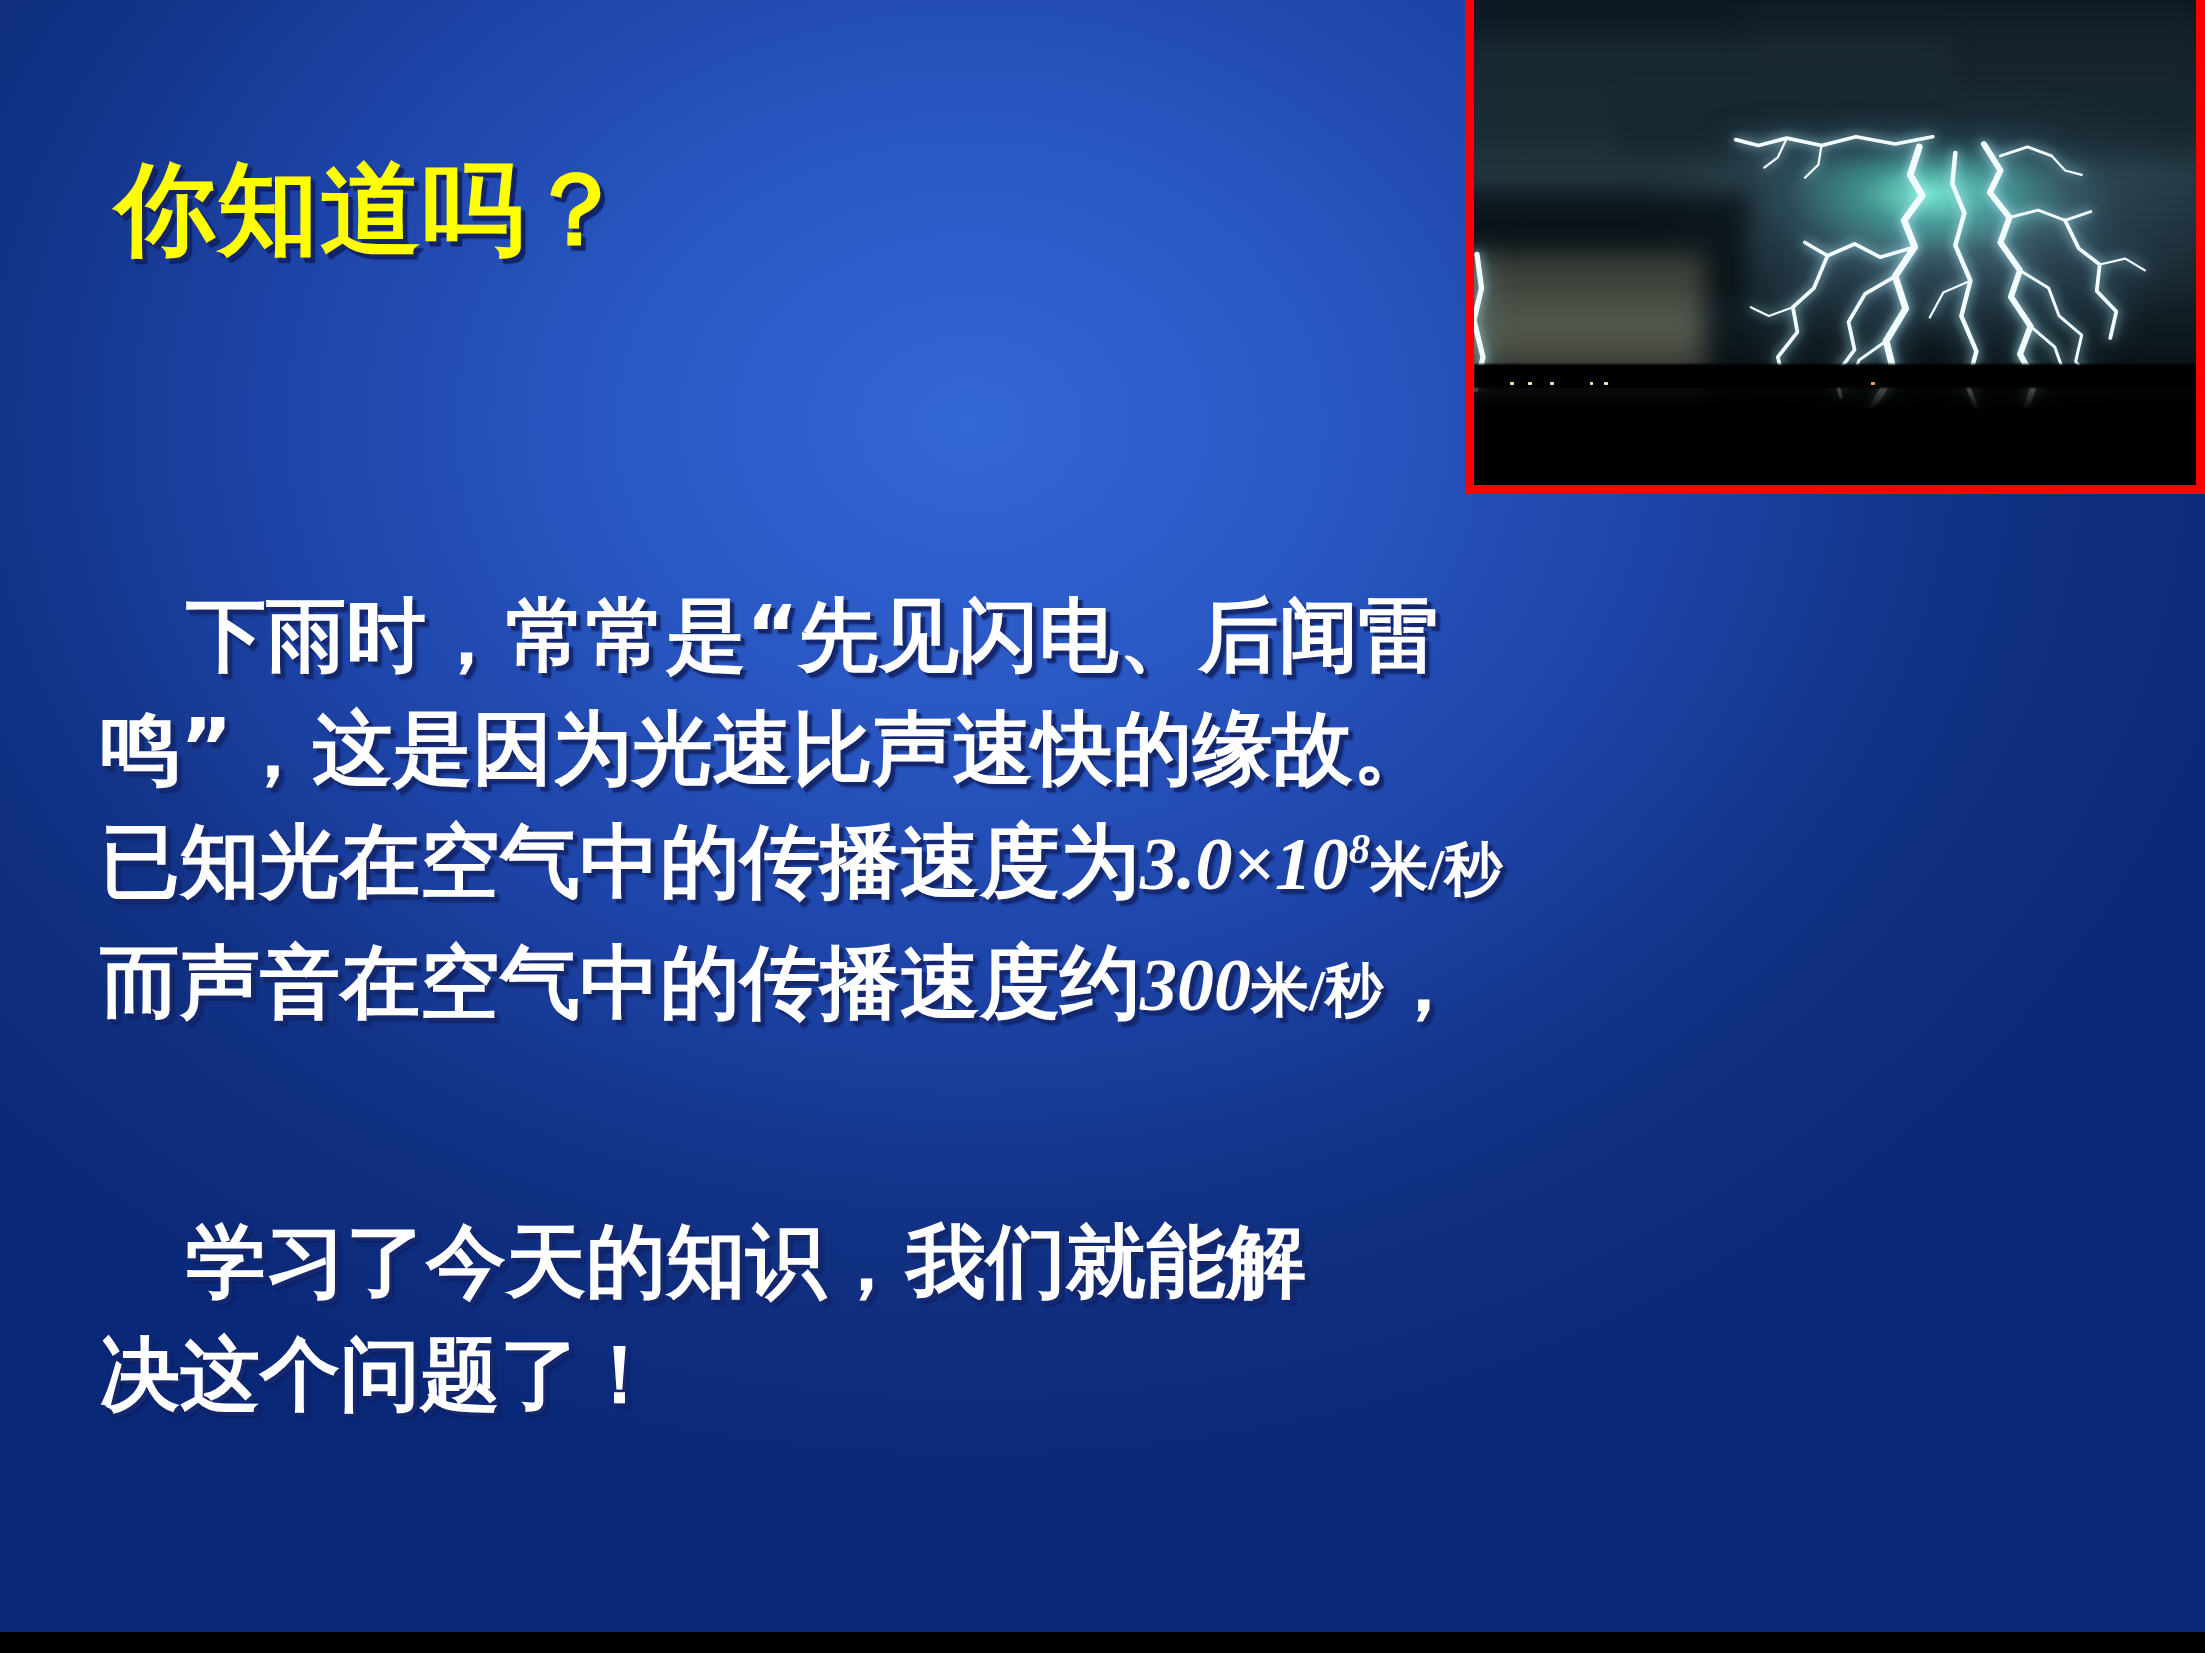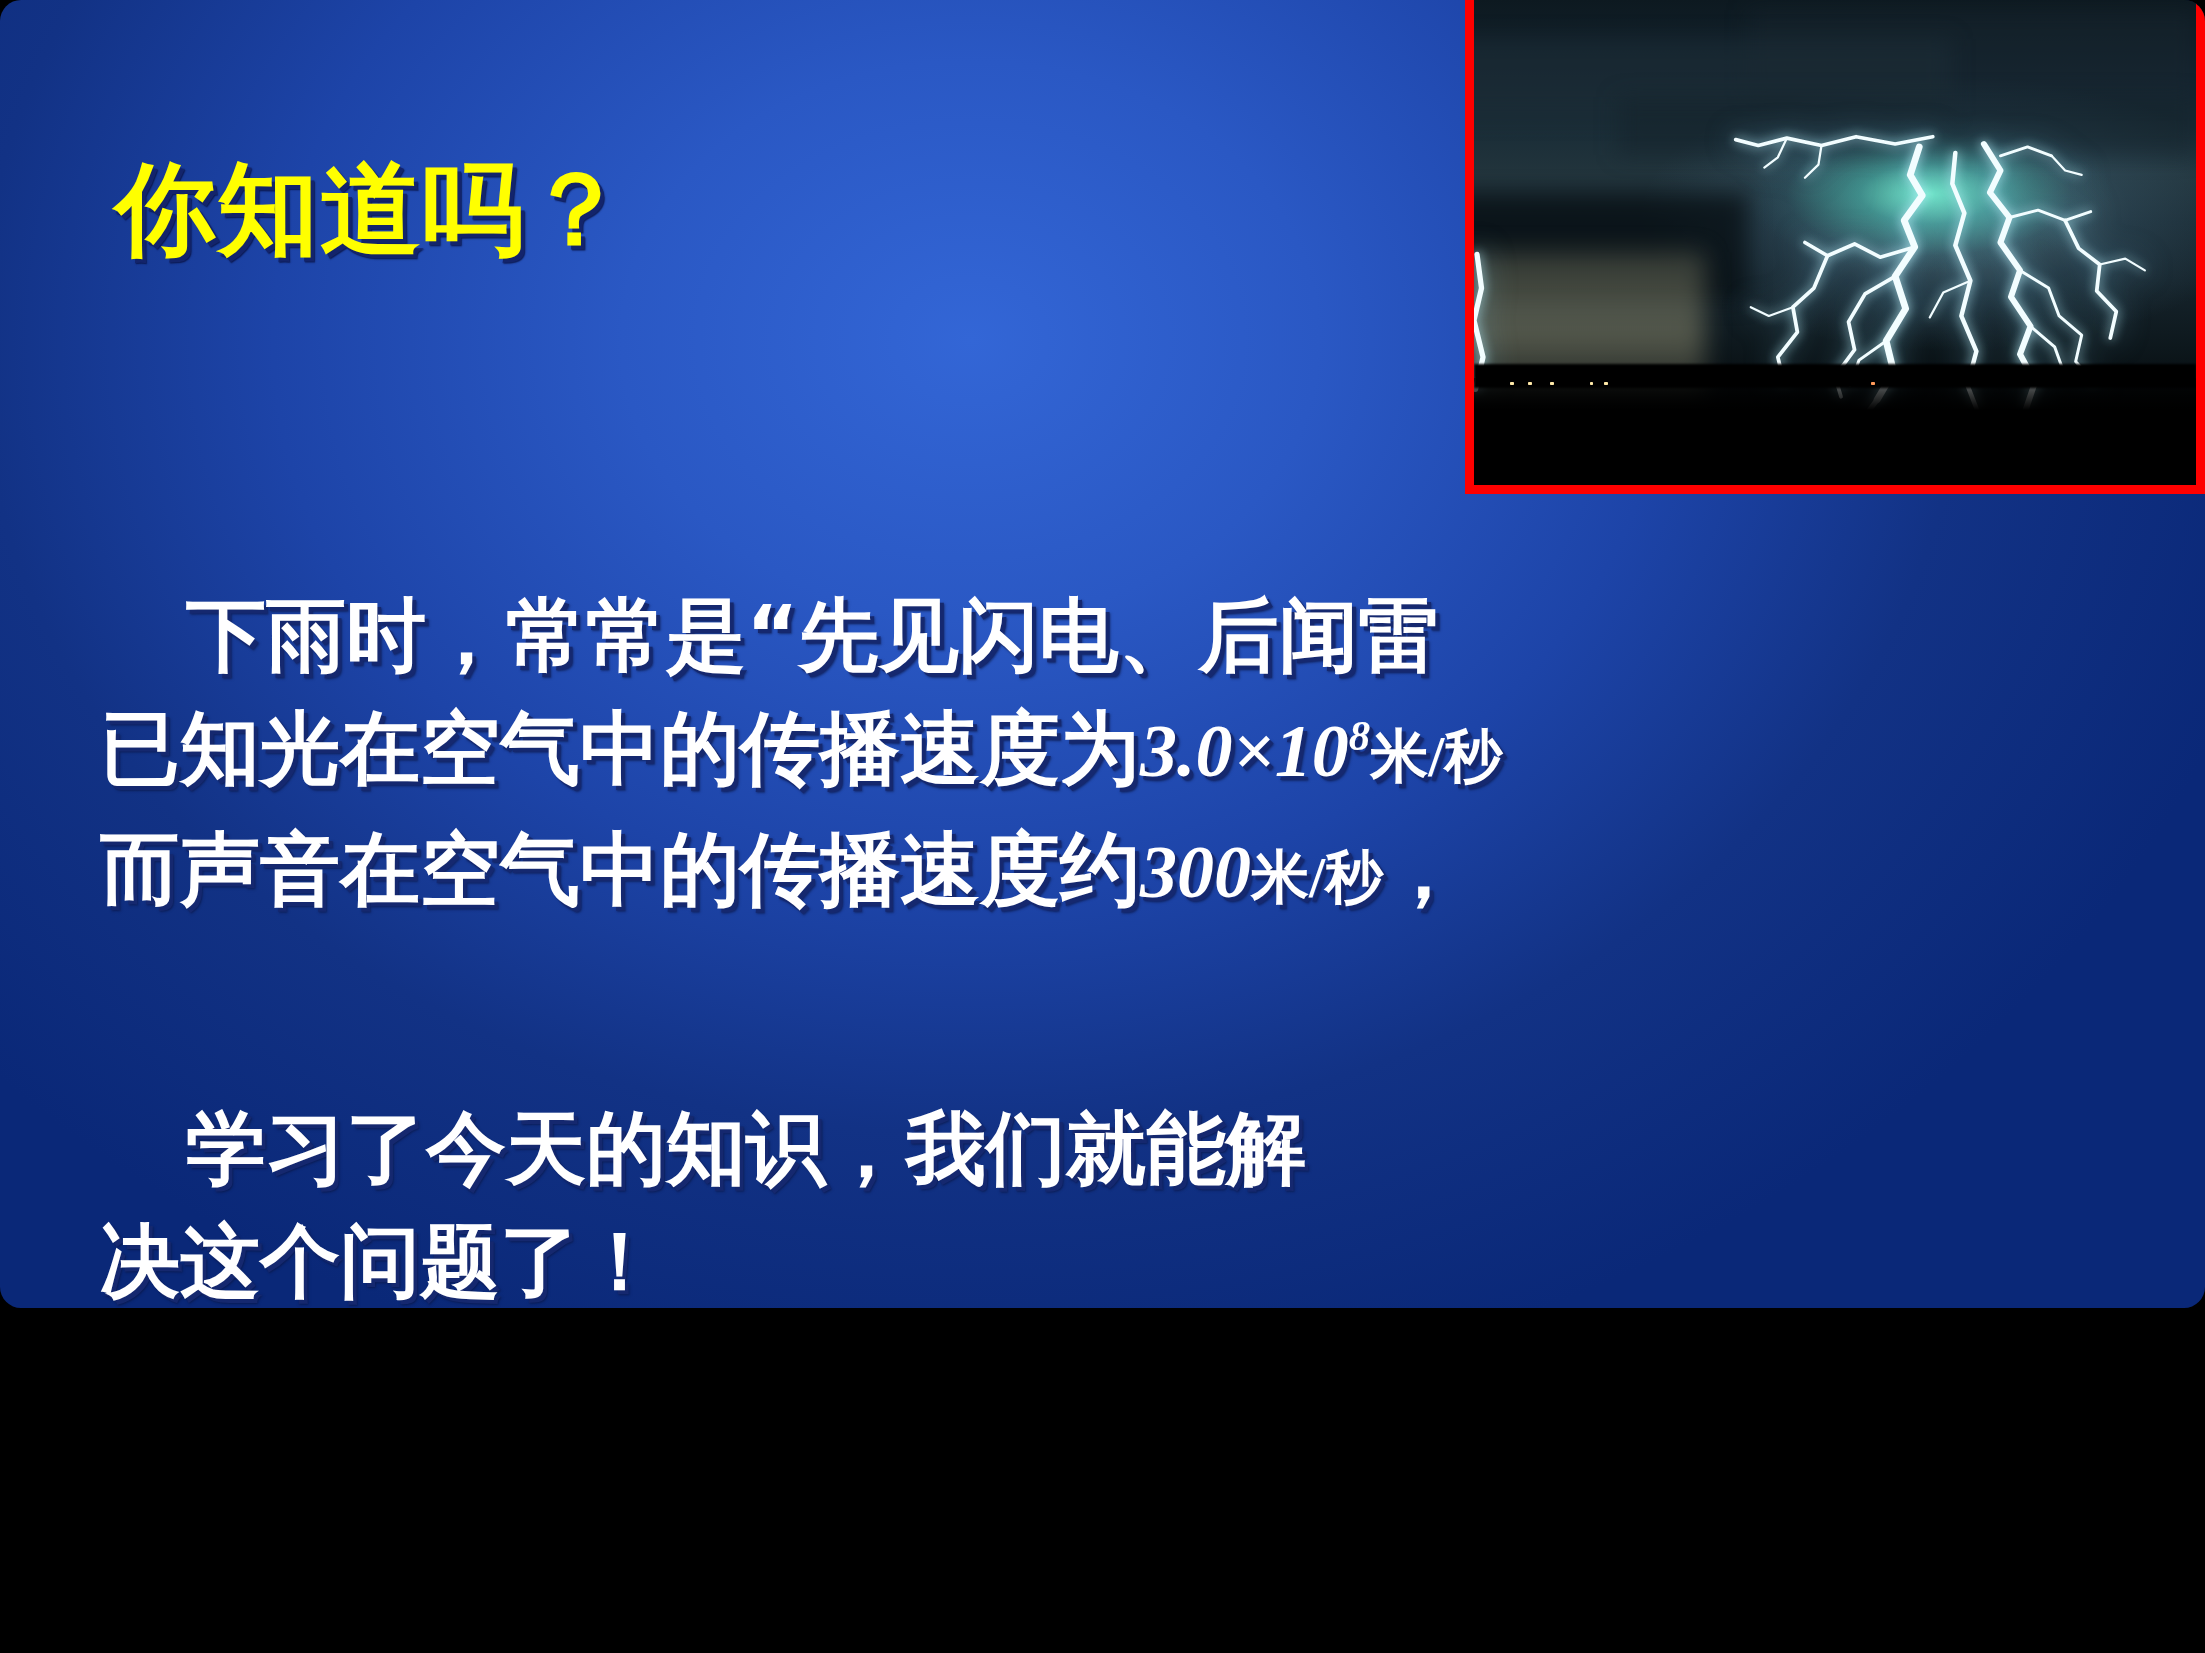--- a/index.html
+++ b/index.html
@@ -3,27 +3,26 @@
 <meta charset="utf-8">
 <style>
   html, body {
     margin: 0;
     padding: 0;
     background: #000;
   }
   #slide {
     position: relative;
     width: 2205px;
-    height: 1308px;
+    height: 1632px;
     overflow: hidden;
     font-family: "DejaVu Sans", sans-serif;
     background-color: #0a2878;
     background-image:
       radial-gradient(ellipse 1340px 1072px at 44% 26%, #3366d6 0%, #2a58c4 26%, #1d44a8 52%, #123285 74%, #0a2878 100%);
-    border-radius: 21px;
   }
 
   
   #title-block {
     position: absolute;
     left: 115px;
     top: 159px;
   }
   #title-text {
     font-size: 101px;
@@ -199,20 +198,21 @@
       <div class="citylight" style="left:16%;"></div>
       <div class="citylight" style="left:18%;"></div>
       <div class="citylight" style="left:55%; background:#ff9a5a;"></div>
     </div>
   </div>
 
   <div id="body-block">
 
     <div class="para">
       <div class="tline indent">下雨时，常常是“先见闪电、后闻雷</div>
+      <div class="tline">鸣”，这是因为光速比声速快的缘故。</div>
 
       <div class="tline"><span>已知光在空气中的传播速度为</span><span class="num"><span>3.0×10</span><sup>8</sup></span><span class="unit">米/秒</span></div>
 
       <div class="tline"><span>而声音在空气中的传播速度约</span><span class="num">300</span><span class="unit">米/秒</span><span>，</span></div>
 
     </div>
 
     <div class="gap2"></div>
 
     <div class="para">

